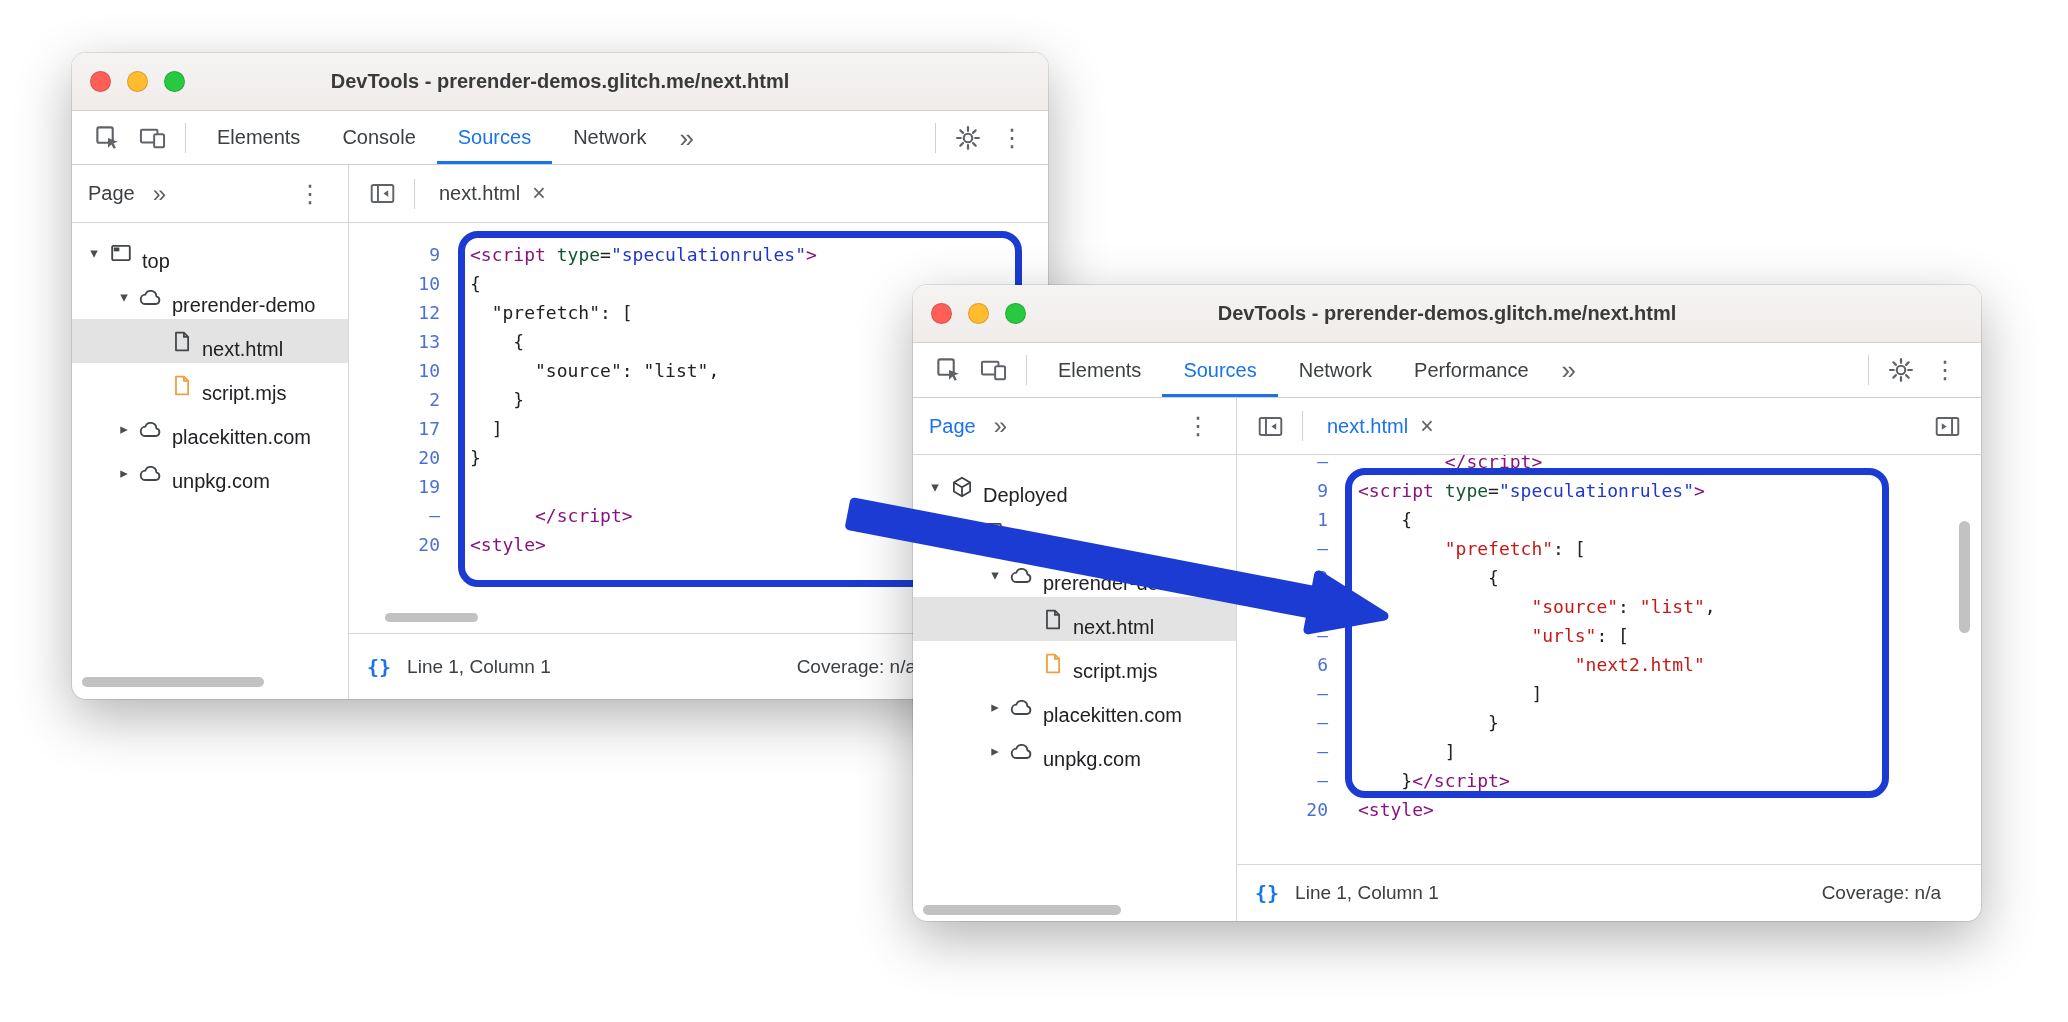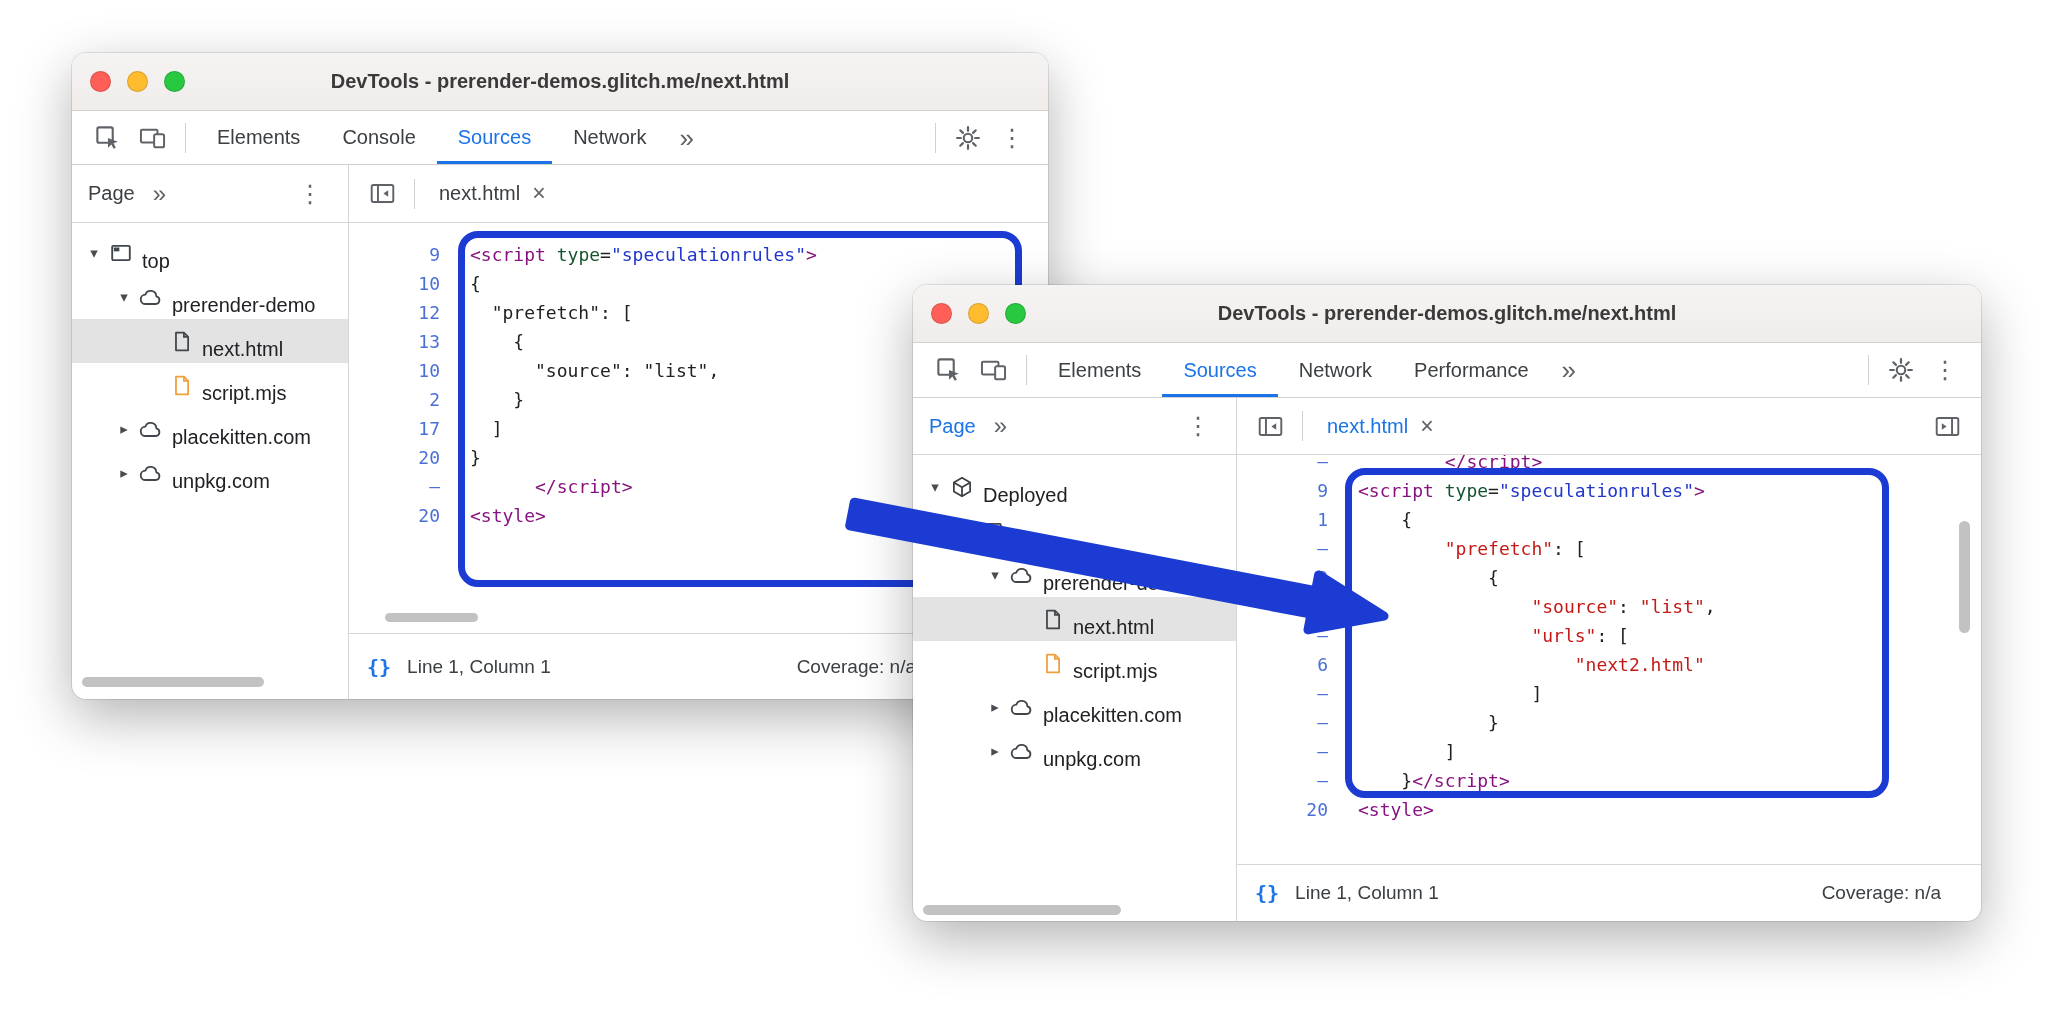--- a/index.html
+++ b/index.html
@@ -255,20 +255,24 @@
               </div>
               <div class="code-row">
                 <span class="gutter">17</span>
                 <span class="code-text"><span class="tok-plain">  ]</span></span>
               </div>
               <div class="code-row">
                 <span class="gutter">20</span>
                 <span class="code-text"><span class="tok-plain">}</span></span>
               </div>
               <div class="code-row">
+                <span class="gutter">19</span>
+                <span class="code-text"></span>
+              </div>
+              <div class="code-row">
                 <span class="gutter">–</span>
                 <span class="code-text"><span class="tok-plain">      </span><span class="tok-tag">&lt;/script&gt;</span></span>
               </div>
               <div class="code-row">
                 <span class="gutter">20</span>
                 <span class="code-text"><span class="tok-tag">&lt;style&gt;</span></span>
               </div>
             </div>
       </div>
       <div class="statusbar">

